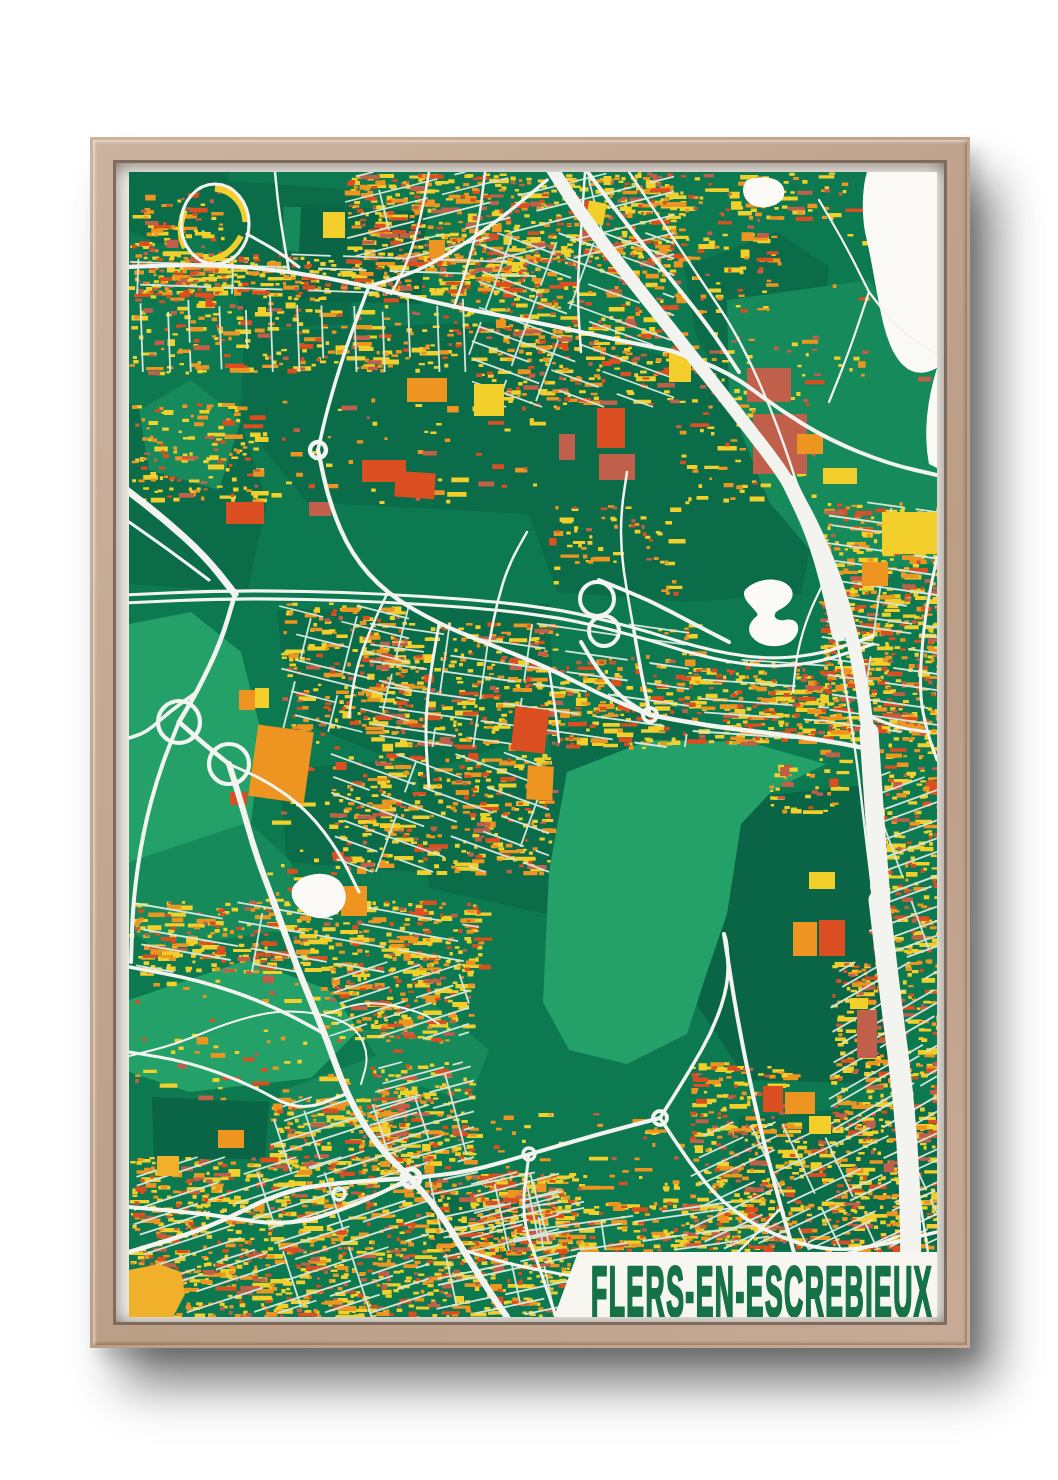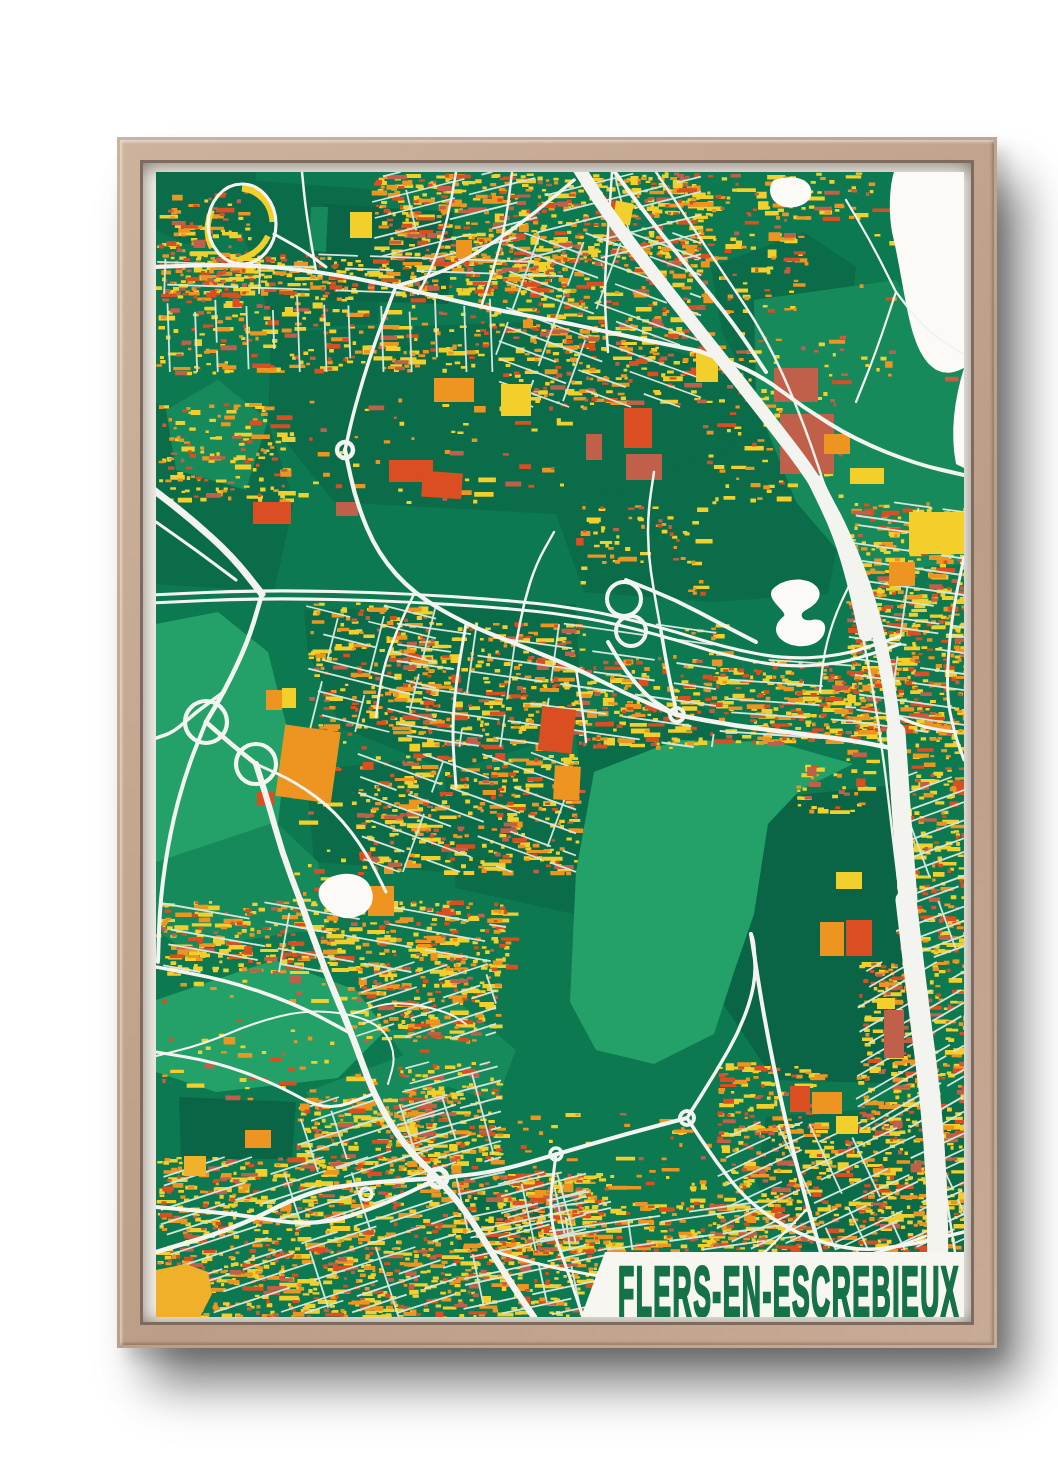--- a/index.html
+++ b/index.html
@@ -1,16 +1,16 @@
 <!DOCTYPE html>
 <html><head><meta charset="utf-8">
 <style>
 html,body{margin:0;padding:0;background:#ffffff;width:1058px;height:1480px;overflow:hidden;
 font-family:"Liberation Sans",sans-serif;}
-.abs{position:absolute;margin-left:27px;}
+.abs{position:absolute;}
 </style></head>
 <body>
 
 <div class="abs" style="left:90px;top:137px;width:880px;height:1211px;
 background:linear-gradient(135deg,#cdb39e 0%,#c4a892 30%,#bb9e86 60%,#c7ab96 100%);
 box-shadow:30px 36px 44px -6px rgba(0,0,0,0.37), 10px 12px 14px rgba(0,0,0,0.14), 24px 46px 52px -8px rgba(0,0,0,0.26);"></div>
 
 <div class="abs" style="left:93px;top:140px;width:874px;height:1205px;
 box-shadow:inset 2px 2px 3px rgba(255,255,255,0.5), inset -2px -2px 3px rgba(98,78,62,0.45);"></div>
 

